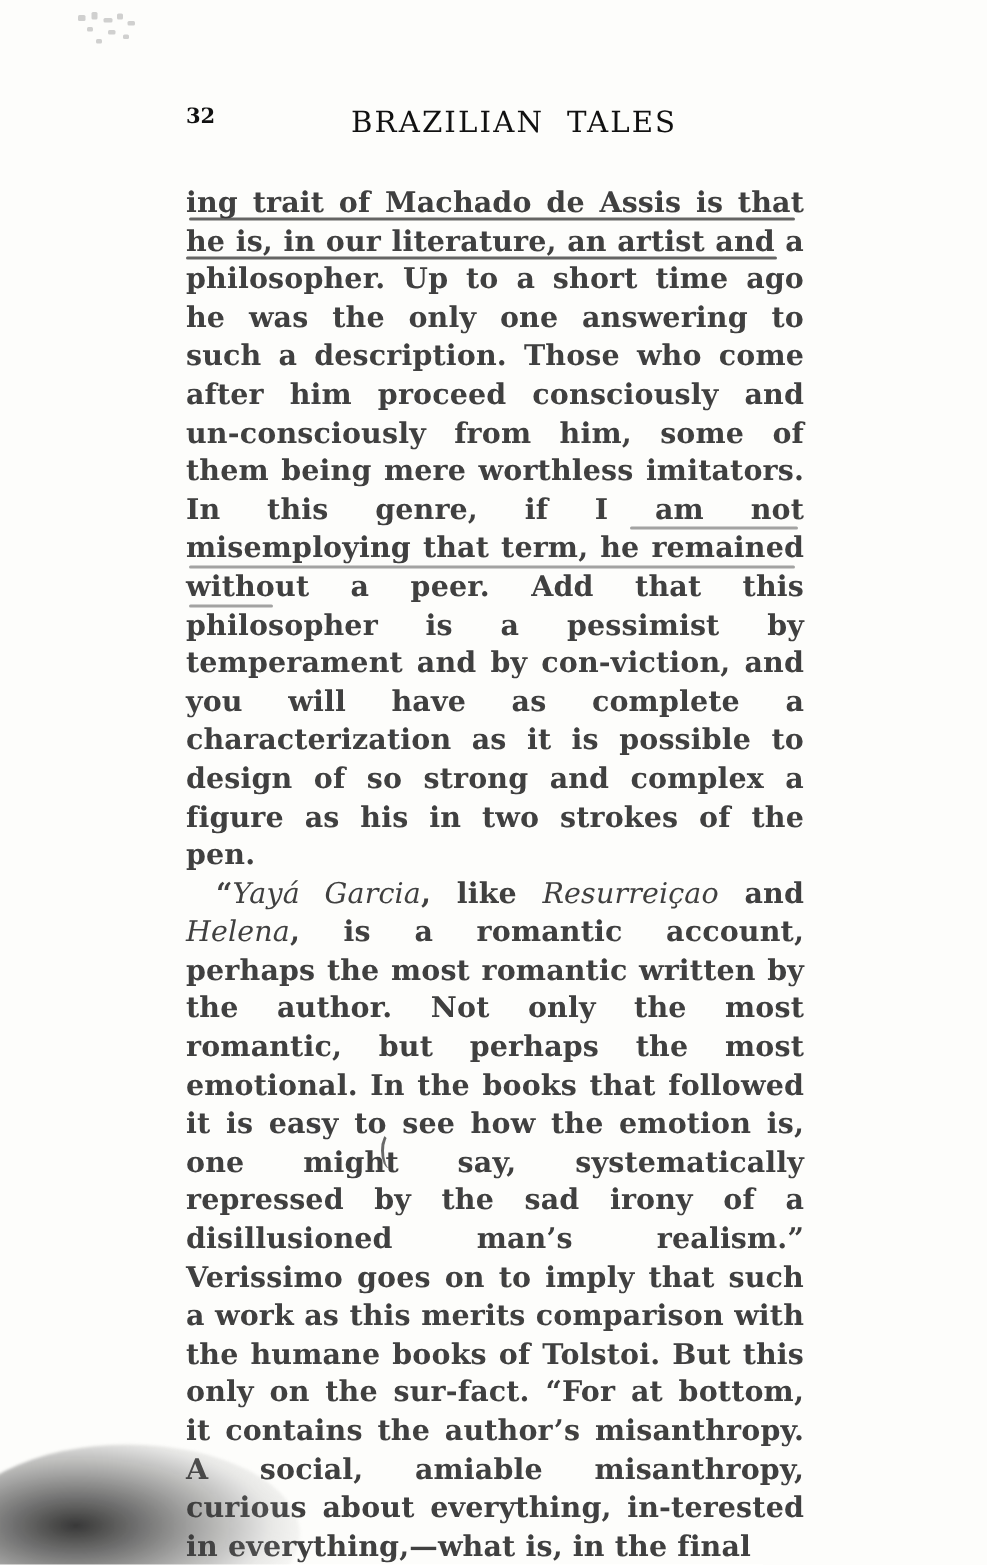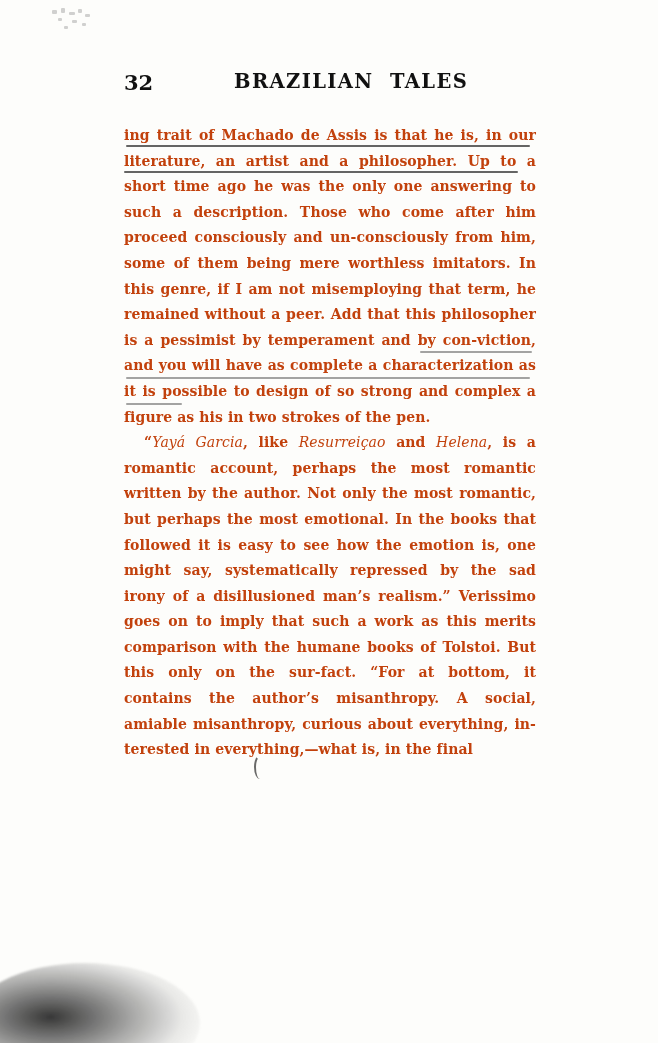--- a/index.html
+++ b/index.html
@@ -64,51 +64,51 @@
     width: 410px;
     height: 26px;
   }
 
   .folio {
     position: absolute;
     left: 0;
     top: 0;
     font-family: "DejaVu Serif", serif;
     font-weight: 700;
-    font-size: 21px;
+    font-size: 14px;
     letter-spacing: 0px;
     color: #111;
   }
 
   .head-title {
     position: absolute;
     left: 110px;
     top: 0px;
     font-family: "DejaVu Serif", serif;
-    font-weight: 700;
+    font-weight: 400;
     font-size: 19.5px;
     letter-spacing: 1.4px;
     color: #111;
     white-space: pre;
   }
 
   .textblock {
     position: absolute;
     left: 124px;
     top: 123px;
     width: 412px;
   }
 
   .para {
     margin: 0;
     font-family: "DejaVu Serif", serif;
     font-weight: 700;
-    font-size: 14px;
+    font-size: 19px;
     line-height: 25.6px;
-    color: #c2410c;
+    color: #404040;
     text-align: justify;
     text-align-last: left;
     letter-spacing: 0.1px;
   }
 
   .para + .para {
     margin-top: 0px;
   }
 
   .para.indent {

